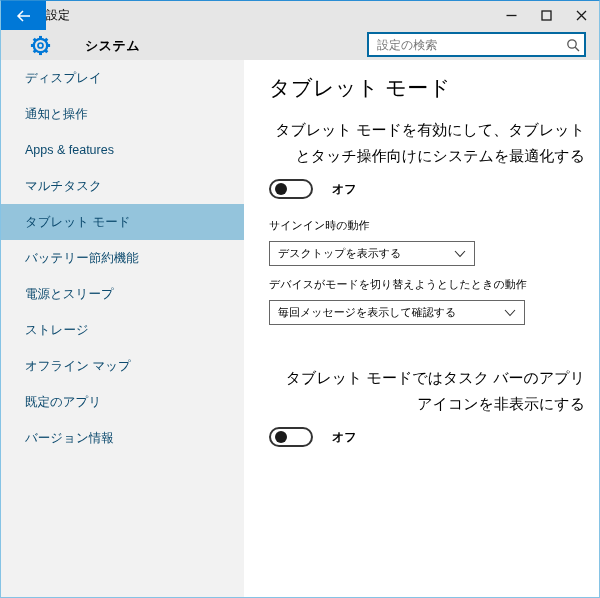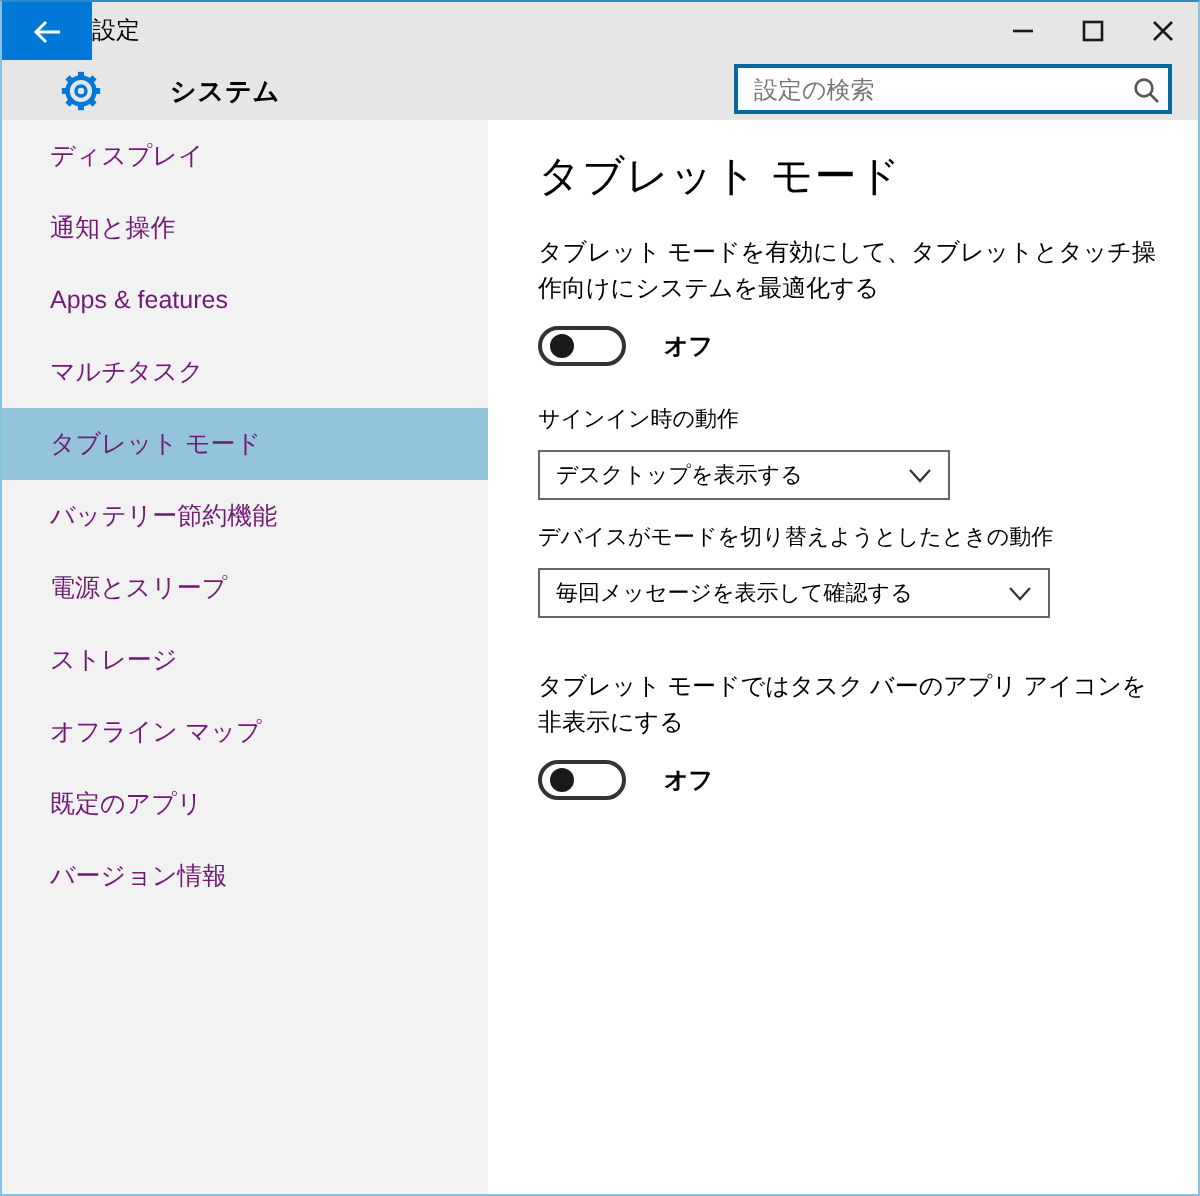--- a/index.html
+++ b/index.html
@@ -51,31 +51,31 @@
   .search-input::placeholder { color: #767676; opacity: 1; }
   .search-icon-btn { width: 22px; height: 100%; display: flex; align-items: center; justify-content: center; }
 
   
   .body { display: flex; height: 538px; }
 
   .sidebar { width: 243px; background: #f2f2f2; flex: none; }
   .nav-item {
     height: 36px; line-height: 36px;
     padding-left: 24px;
-    font-size: 12.5px; color: #701a75;
+    font-size: 12.5px; color: #0c4a6e;
     cursor: default; white-space: nowrap;
   }
   .nav-item.selected { background: #94c4dc; }
 
   .content { flex: 1; background: #fff; padding: 10px 14px 0 25px; }
 
   .page-title { font-size: 21px; font-weight: 300; margin-top: 4px; letter-spacing: .5px; }
 
-  .setting-desc { font-size: 12px; line-height: 18px; max-width: 322px; margin-top: 15px; }
-  .setting-desc.single { max-width: 332px; margin-top: 25px; }
+  .setting-desc { font-size: 15px; line-height: 26px; max-width: 322px; margin-top: 15px; text-align: right; }
+  .setting-desc.single { max-width: 332px; margin-top: 40px; }
 
   .toggle-row { display: flex; align-items: center; margin-top: 10px; height: 20px; }
   .toggle {
     width: 44px; height: 20px; flex: none;
     border: 2px solid #333; border-radius: 10px;
     position: relative; background: #fff;
   }
   .toggle .knob {
     position: absolute; left: 4px; top: 2px;
     width: 12px; height: 12px; border-radius: 50%;

